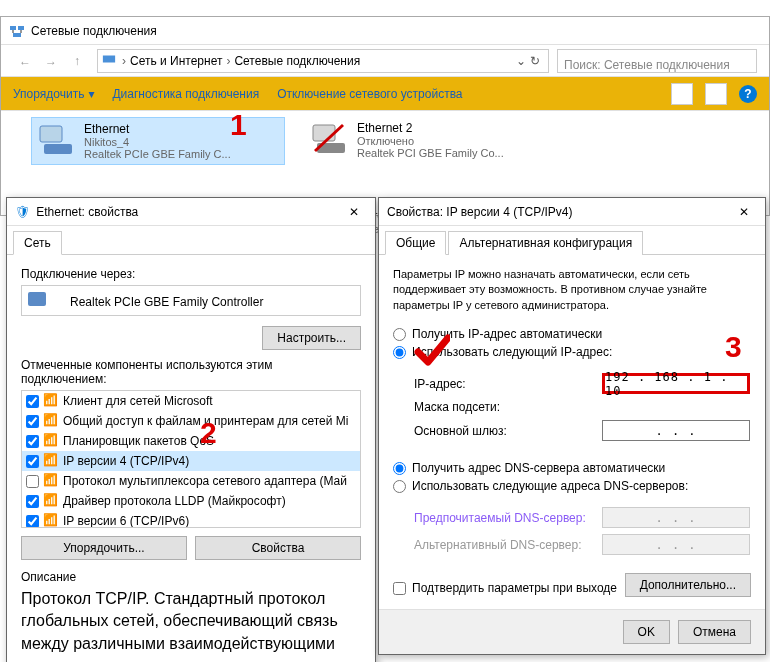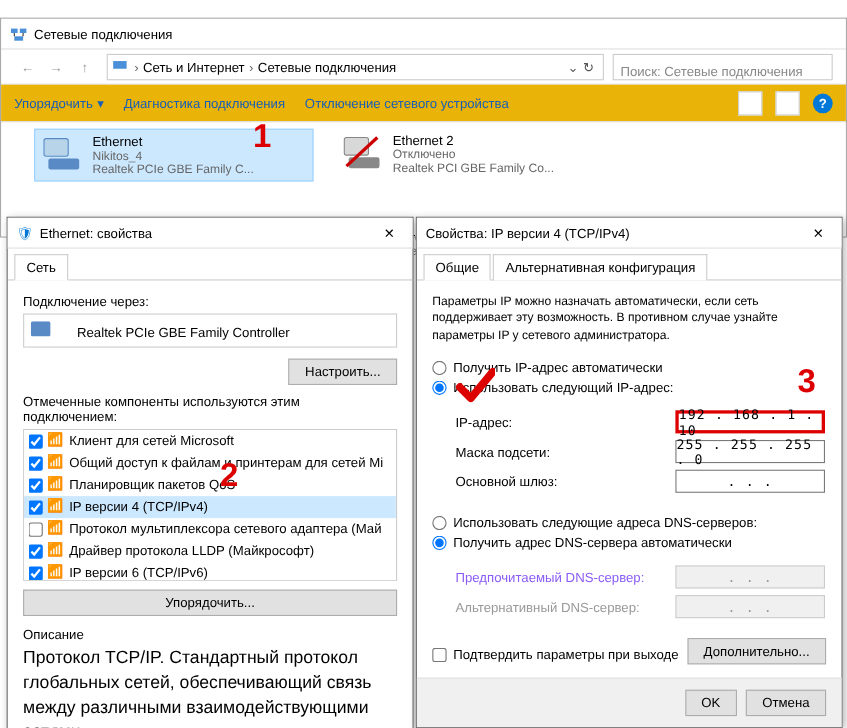--- a/index.html
+++ b/index.html
@@ -58,21 +58,21 @@
 .dlgbtns { padding: 10px 14px; display: flex; justify-content: flex-end; gap: 8px; border-top: 1px solid #e0e0e0; background: #f0f0f0; }
 
 
 .note { font-size: 11px; line-height: 1.4; margin-bottom: 12px; }
 .rgroup { margin-bottom: 4px; }
 .rgroup label { display: flex; align-items: center; gap: 6px; padding: 2px 0; }
 .rgroup input[type=radio] { width: 13px; height: 13px; }
 .fieldset { border: 1px solid transparent; padding: 4px 0 4px 20px; margin-bottom: 10px; }
 .frow { display: flex; align-items: center; padding: 3px 0; }
 .frow .fl { flex: 1; }
-.frow .fv { width: 136px; border: 1px solid #7a7a7a; height: 21px; display: flex; align-items: center; justify-content: center; font-family: monospace; letter-spacing: 1px; }
+.frow .fv { width: 148px; border: 1px solid #7a7a7a; height: 21px; display: flex; align-items: center; justify-content: center; font-family: monospace; letter-spacing: 1px; }
 .frow .fv.dis { background: #f0f0f0; color: #999; border-color: #ccc; }
 .frow.hilite .fv { border: 3px solid #d00; }
 .chk { display: flex; align-items: center; gap: 6px; margin-top: 6px; }
 
 
 .anno { position: absolute; font-family: Arial; font-weight: 900; font-size: 30px; color: #d00; pointer-events: none; z-index: 50; }
 .check { position: absolute; z-index: 55; }
 .check svg { width: 36px; height: 36px; }
 </style>
 </head>
@@ -228,20 +228,21 @@
           <span>Драйвер протокола LLDP (Майкрософт)</span>
         </div>
       <div class="compitem">
           <input type="checkbox" checked="" style="">
           <span class="cico2">📶</span>
           <span>IP версии 6 (TCP/IPv6)</span>
         </div>
     </div>
     <div class="btnrow">
       <button class="btn">Упорядочить...</button>
+      <button class="btn">Свойства</button>
     </div>
     <div class="descbox">
       <div class="dt">Описание</div>
       <div class="dc">Протокол TCP/IP. Стандартный протокол глобальных сетей, обеспечивающий связь между различными взаимодействующими сетями.</div>
     </div>
   </div>
   <div class="dlgbtns">
     <button class="btn">OK</button>
     <button class="btn">Отмена</button>
   </div>
@@ -270,35 +271,34 @@
           <span>Использовать следующий IP-адрес:</span>
         </label>
     </div>
     <div class="fieldset">
       <div class="frow hilite">
         <span class="fl">IP-адрес:</span>
         <span class="fv">192 . 168 .  1  .  10</span>
       </div>
       <div class="frow">
         <span class="fl">Маска подсети:</span>
-        <span class="fv">255 . 255 . 255 .  0</span>
       </div>
       <div class="frow">
         <span class="fl">Основной шлюз:</span>
         <span class="fv">.       .       .</span>
       </div>
     </div>
     <div class="rgroup">
       <label>
+          <input type="radio" name="dns" checked="" style="">
+          <span>Получить адрес DNS-сервера автоматически</span>
+        </label>
+      <label>
           <input type="radio" name="dns" style="">
           <span>Использовать следующие адреса DNS-серверов:</span>
-        </label>
-      <label>
-          <input type="radio" name="dns" checked="" style="">
-          <span>Получить адрес DNS-сервера автоматически</span>
         </label>
     </div>
     <div class="fieldset">
       <div class="frow">
         <span class="fl" style="color:#8b5cf6;">Предпочитаемый DNS-сервер:</span>
         <span class="fv dis">.       .       .</span>
       </div>
       <div class="frow">
         <span class="fl" style="color:#999;">Альтернативный DNS-сервер:</span>
         <span class="fv dis">.       .       .</span>

